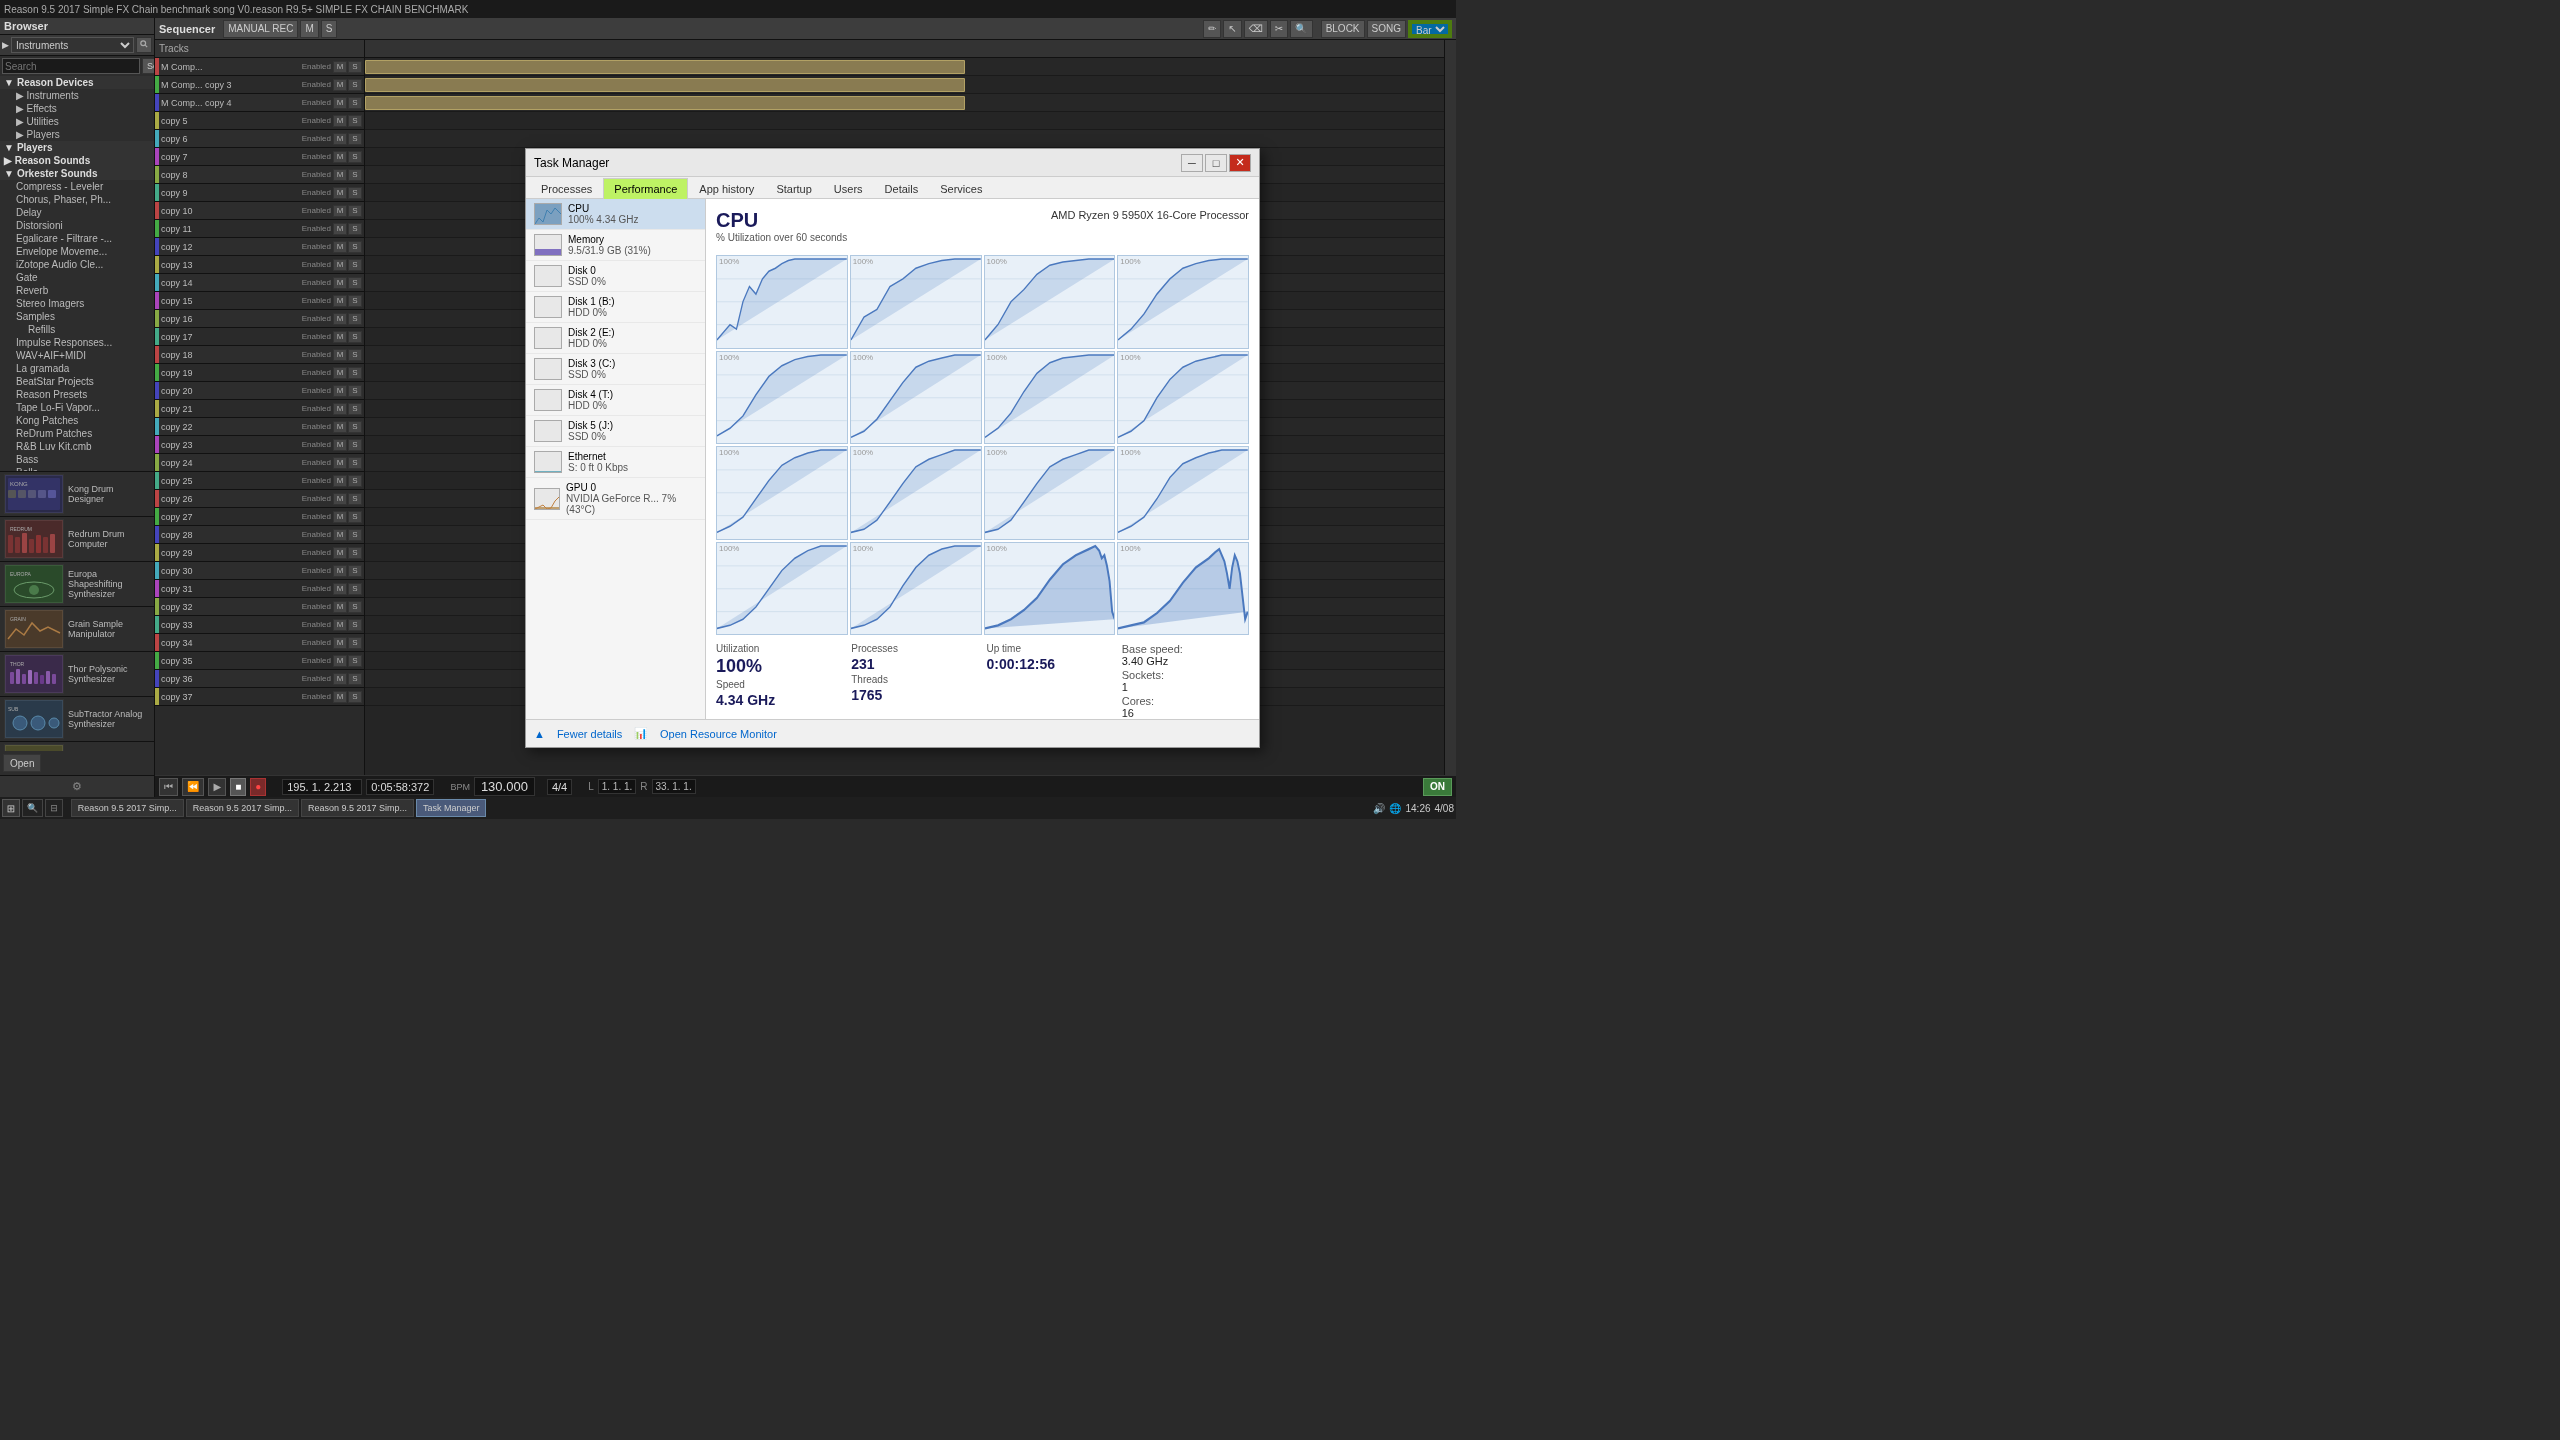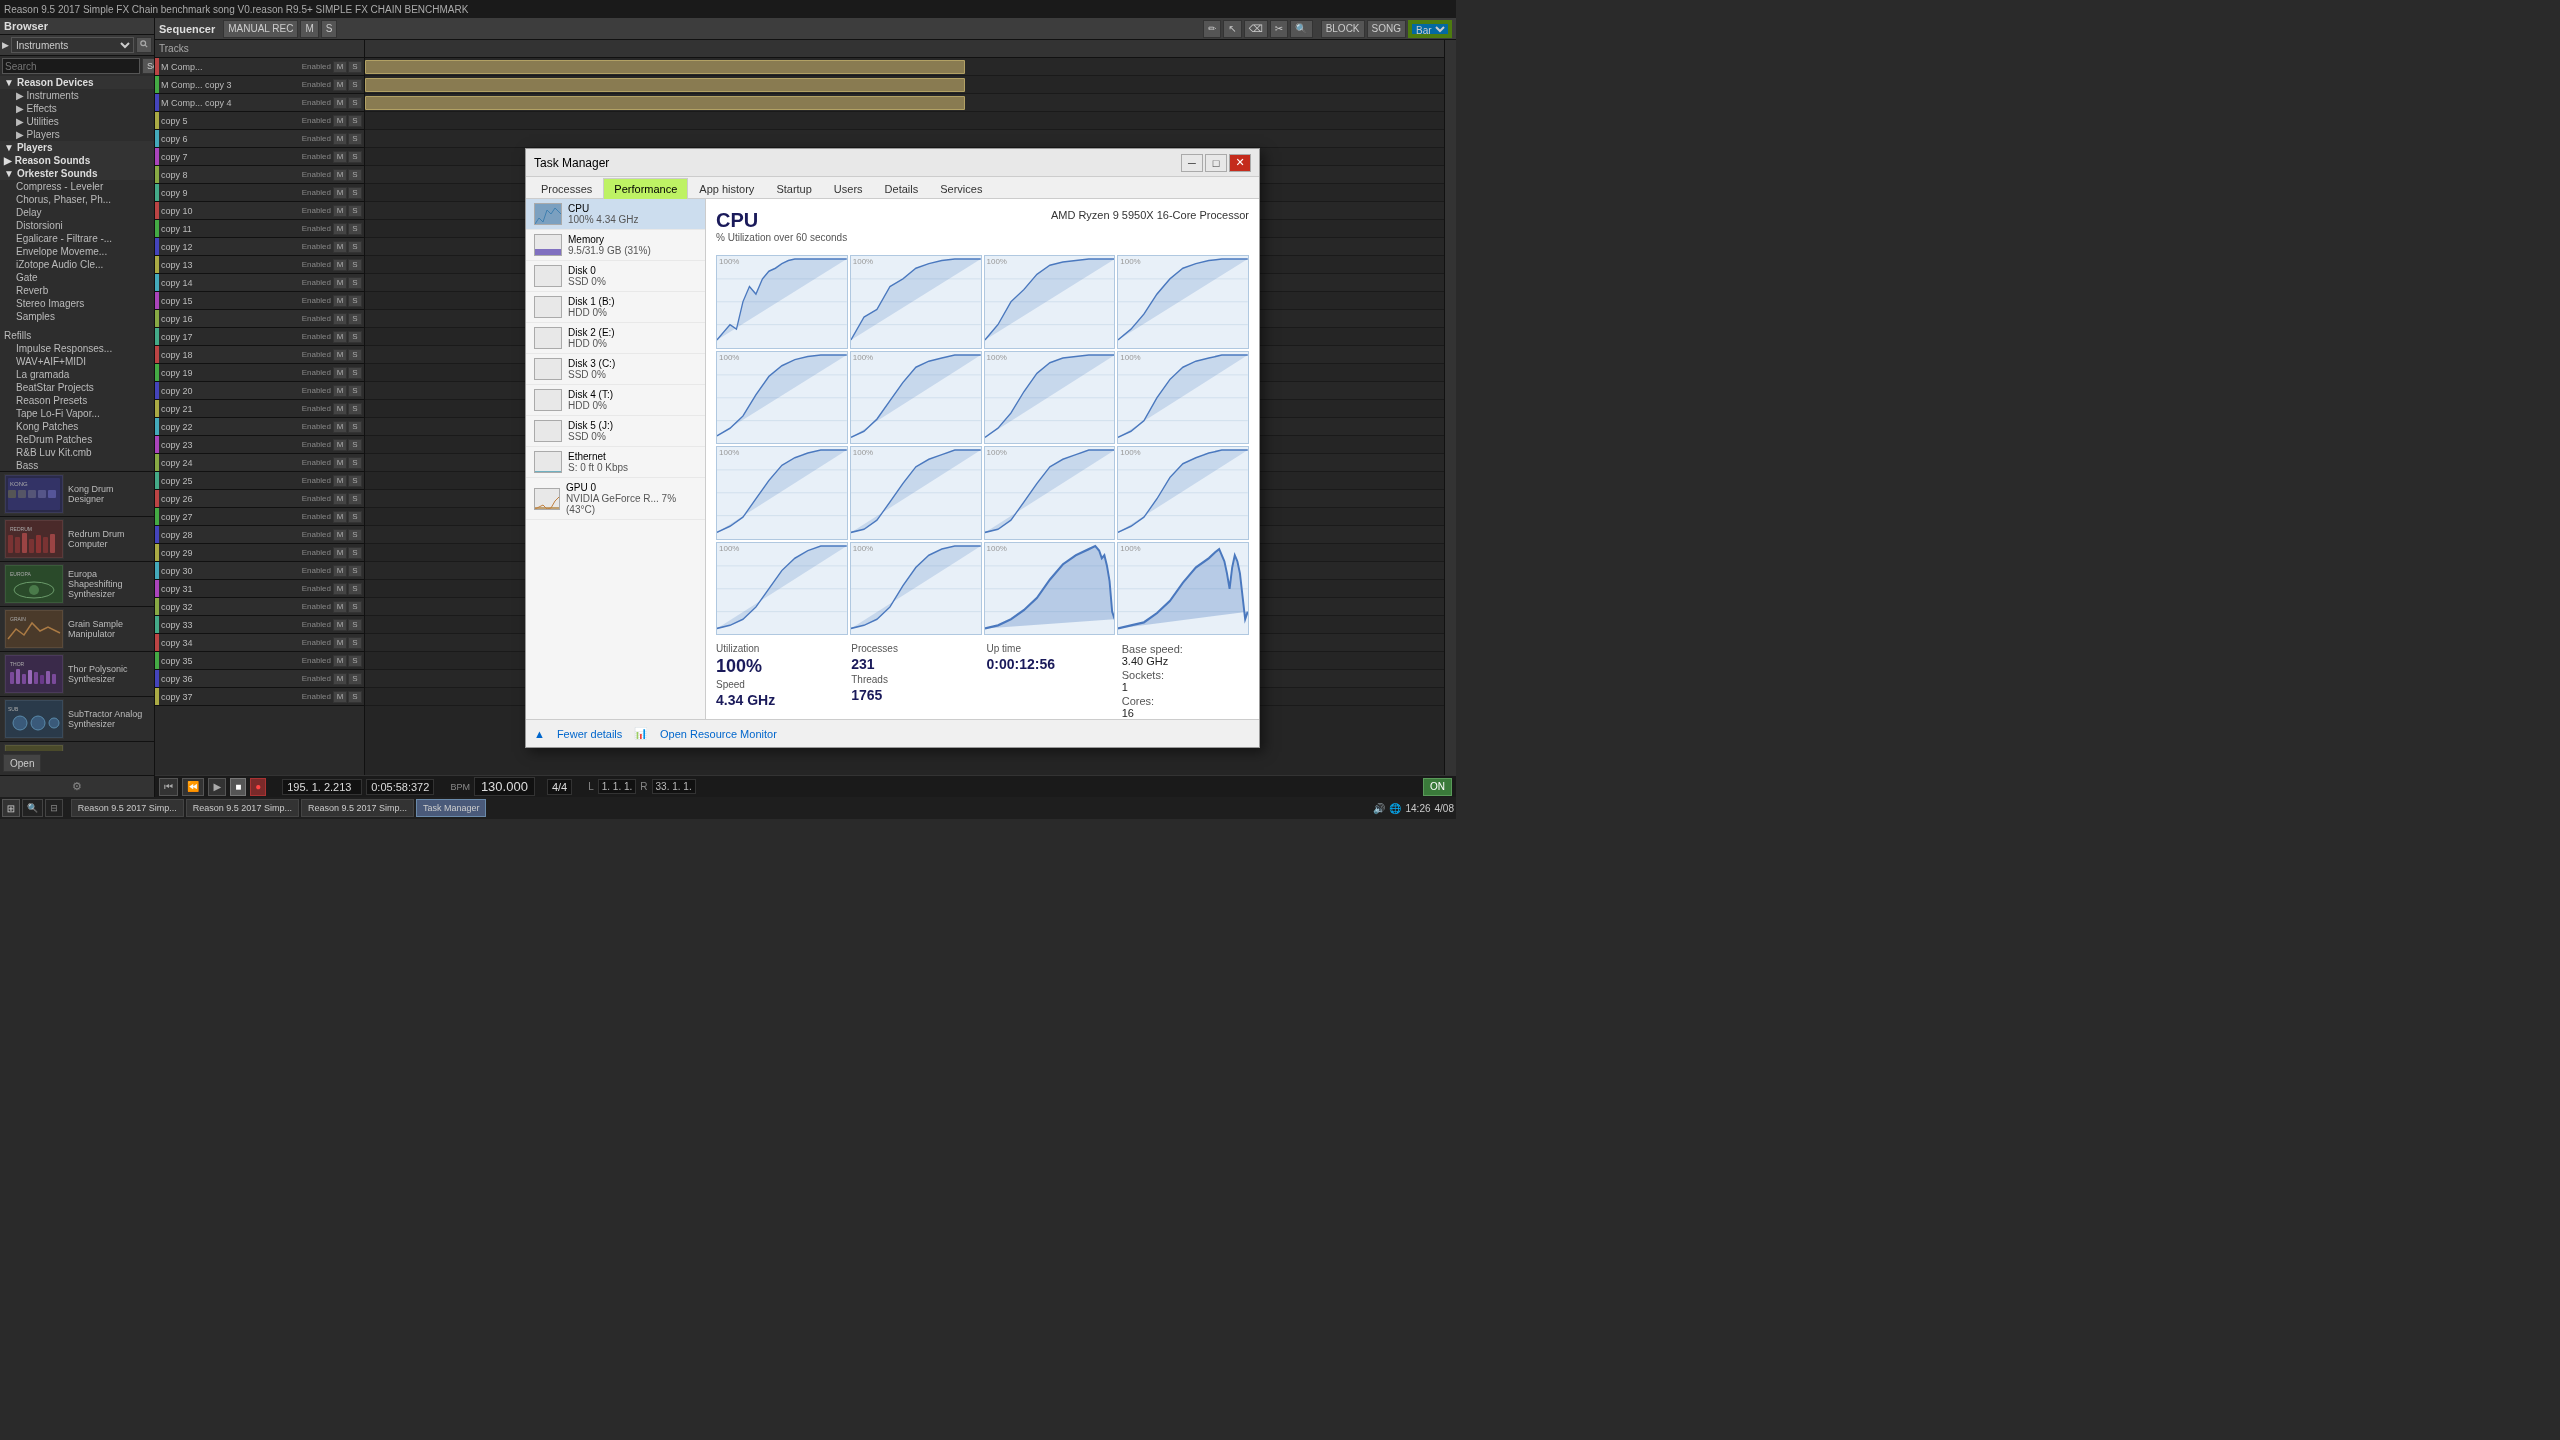--- a/index.html
+++ b/index.html
@@ -671,21 +671,21 @@
       <div class="tree-item" style="padding-left:16px;">Chorus, Phaser, Ph...</div>
       <div class="tree-item" style="padding-left:16px;">Delay</div>
       <div class="tree-item" style="padding-left:16px;">Distorsioni</div>
       <div class="tree-item" style="padding-left:16px;">Egalicare - Filtrare -...</div>
       <div class="tree-item" style="padding-left:16px;">Envelope Moveme...</div>
       <div class="tree-item" style="padding-left:16px;">iZotope Audio Cle...</div>
       <div class="tree-item" style="padding-left:16px;">Gate</div>
       <div class="tree-item" style="padding-left:16px;">Reverb</div>
       <div class="tree-item" style="padding-left:16px;">Stereo Imagers</div>
       <div class="tree-item" style="padding-left:16px;">Samples</div>
-      <div class="tree-item" style="padding-left:4px;margin-top:6px;">Refills</div>
+      <div class="tree-item" style="padding-left:28px;">Refills</div>
       <div class="tree-item" style="padding-left:16px;">Impulse Responses...</div>
       <div class="tree-item" style="padding-left:16px;">WAV+AIF+MIDI</div>
       <div class="tree-item" style="padding-left:16px;">La gramada</div>
       <div class="tree-item" style="padding-left:16px;">BeatStar Projects</div>
       <div class="tree-item" style="padding-left:16px;">Reason Presets</div>
       <div class="tree-item" style="padding-left:16px;">Tape Lo-Fi Vapor...</div>
       <div class="tree-item" style="padding-left:16px;">Kong Patches</div>
       <div class="tree-item" style="padding-left:16px;">ReDrum Patches</div>
       <div class="tree-item" style="padding-left:16px;">R&amp;B Luv Kit.cmb</div>
       <div class="tree-item" style="padding-left:16px;">Bass</div>
@@ -1232,21 +1232,21 @@
       <span style="font-size:9px;color:#888;">BPM</span>
       <span style="font-size:13px;color:#ddd;background:#111;padding:1px 6px;border:1px solid #333;cursor:pointer;">130.000</span>
       <div style="width:4px;"></div>
       <span style="font-size:11px;color:#ddd;background:#111;padding:1px 4px;border:1px solid #333;cursor:pointer;">4/4</span>
       <div style="width:8px;"></div>
       <span style="font-size:10px;color:#888;">L</span>
       <span style="font-size:10px;color:#bbb;background:#111;padding:1px 3px;border:1px solid #333;">1. 1. 1.</span>
       <span style="font-size:10px;color:#888;">R</span>
       <span style="font-size:10px;color:#bbb;background:#111;padding:1px 3px;border:1px solid #333;">33. 1. 1.</span>
       <div style="flex:1;"></div>
-      <button style="background:#3a7a3a;border:1px solid #5a9a5a;color:#fff;font-size:10px;cursor:pointer;padding:0 6px;height:18px;">ON</button>
+      <button style="background:#3a7a3a;border:1px solid #5a9a5a;color:#fff;font-size:10px;cursor:pointer;padding:0 6px;height:18px;font-weight:bold;">ON</button>
     </div>
 
   </div>
 
 </div>
 
 <div id="taskbar">
   <button style="height:18px;width:18px;background:#333;border:1px solid #555;color:#ccc;font-size:10px;cursor:pointer;">⊞</button>
   <button style="height:18px;padding:0 4px;background:#222;border:1px solid #444;color:#888;font-size:9px;cursor:pointer;">🔍</button>
   <button style="height:18px;padding:0 4px;background:#222;border:1px solid #444;color:#888;font-size:9px;cursor:pointer;">⊟</button>

